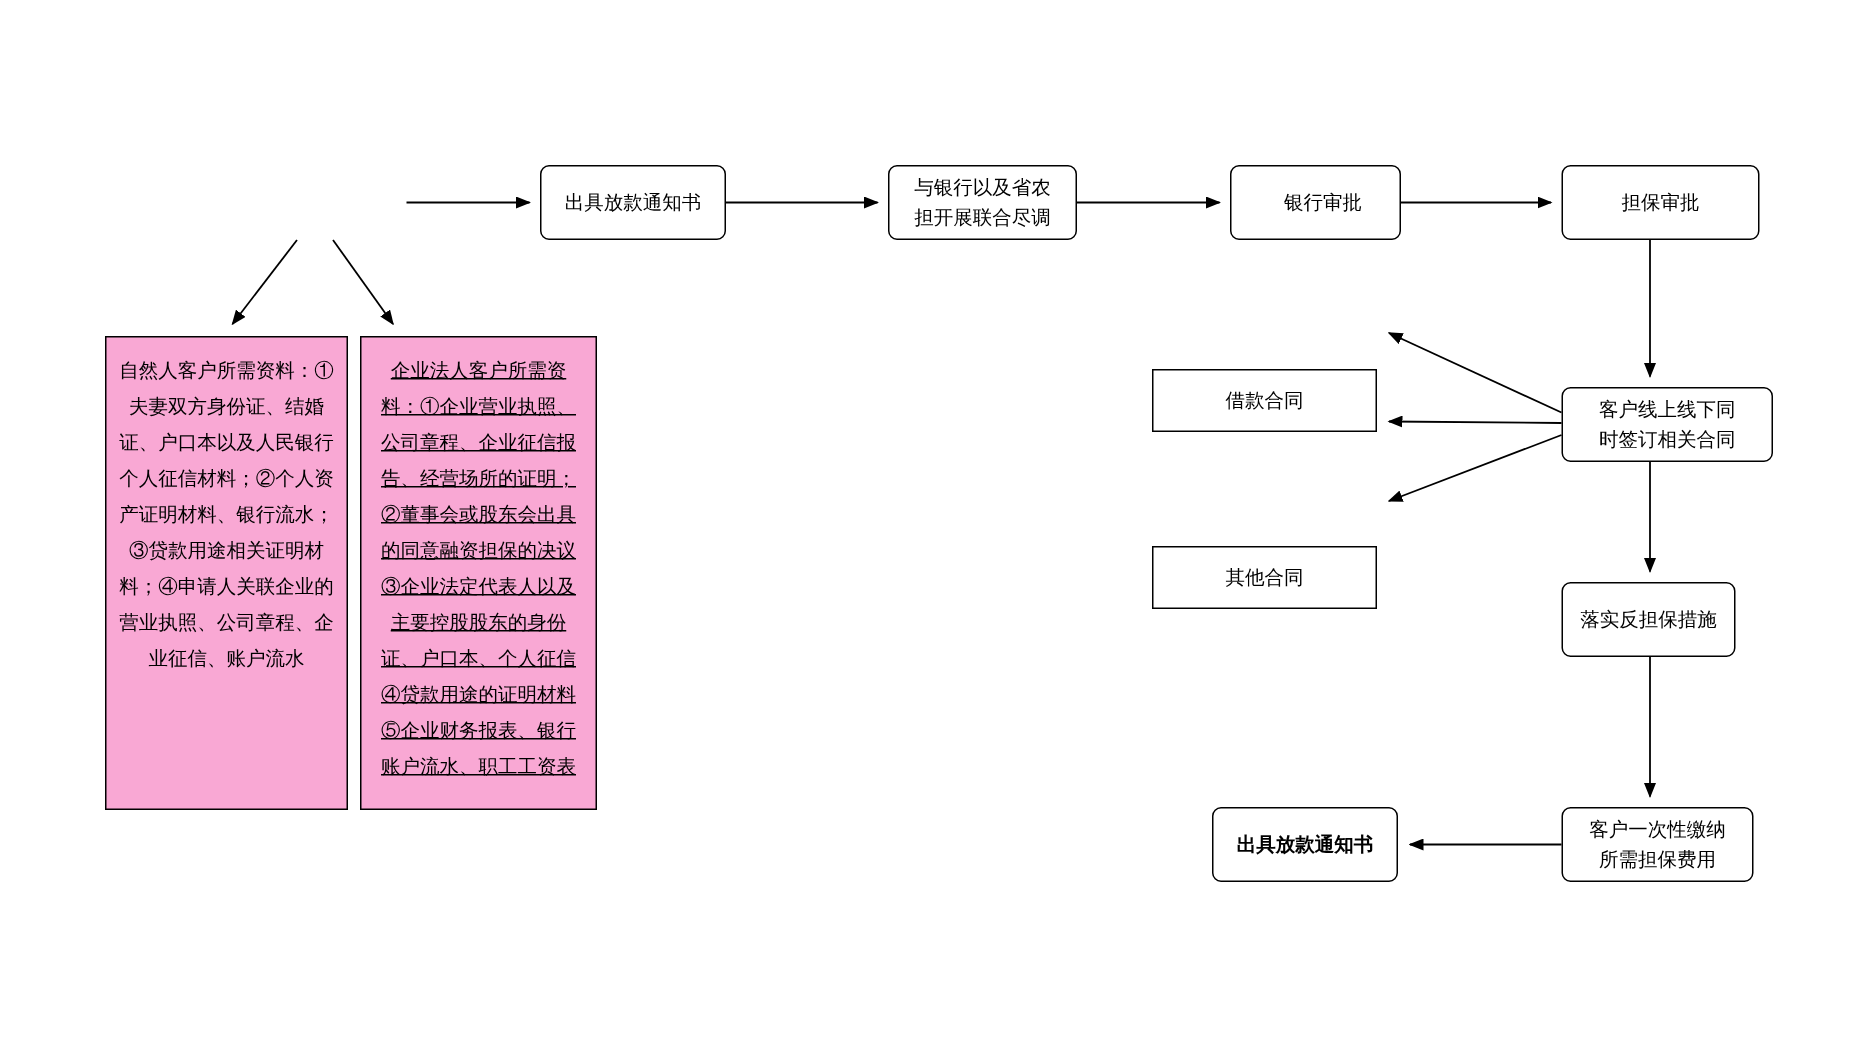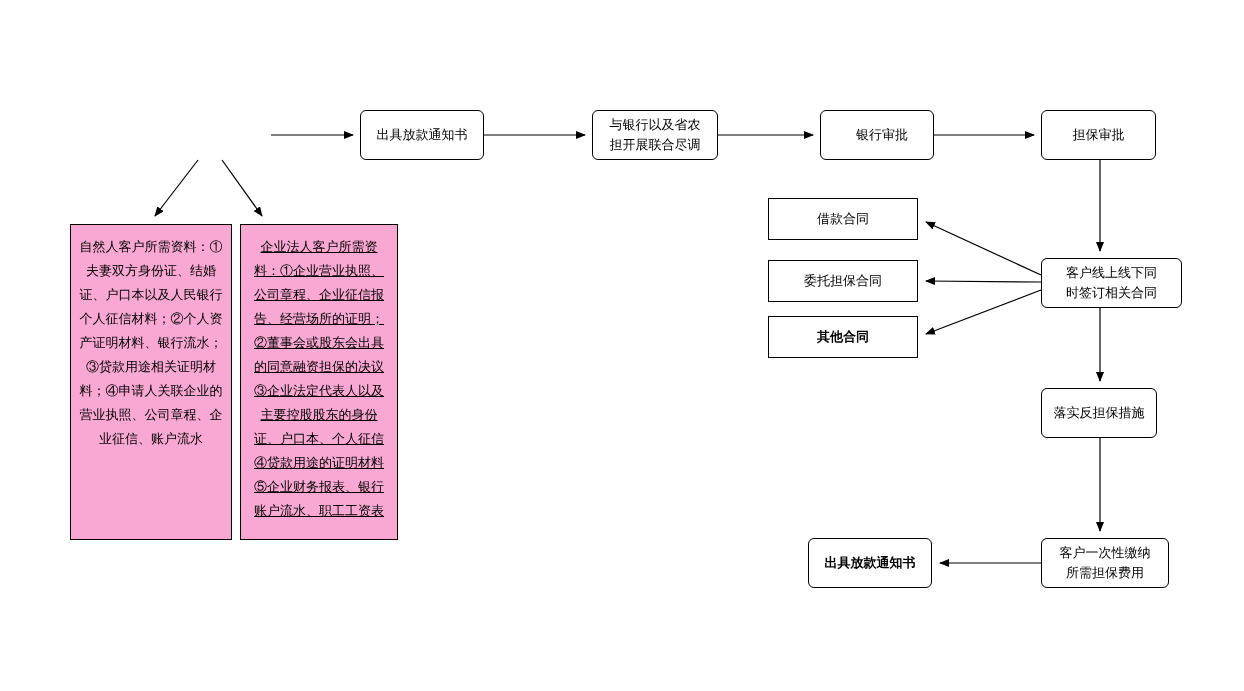--- a/index.html
+++ b/index.html
@@ -29,20 +29,21 @@
     text-align: center;
     font-size: 13px;
     line-height: 20px;
     padding: 4px 6px;
   }
   .node.rounded {
     border-radius: 6px;
   }
   .node.square {
     border-radius: 0;
+    margin-top: 48px;
   }
   .textbox {
     position: absolute;
     box-sizing: border-box;
     border: 1px solid #000000;
     background: #f9a8d4;
     color: #000000;
     font-size: 13px;
     line-height: 24px;
     text-align: center;
@@ -89,29 +90,28 @@
 
     <line x1="1100" y1="438" x2="1100" y2="531" stroke="#000" stroke-width="1.2" marker-end="url(#arrow)"></line>
 
     <line x1="1041" y1="563" x2="940" y2="563" stroke="#000" stroke-width="1.2" marker-end="url(#arrow)"></line>
   </svg>
 
   <div class="node rounded" style="left:360px; top:110px; width:124px; height:50px;">出具放款通知书</div>
   <div class="node rounded" style="left:592px; top:110px; width:126px; height:50px; white-space:pre-line;">与银行以及省农
 担开展联合尽调</div>
   <div class="node rounded" style="left:820px; top:110px; width:114px; height:50px;padding-left:16px;">银行审批</div>
-  <div class="node rounded" style="left:1041px; top:110px; width:115px; height:50px;">担保审批</div>
+  <div class="node rounded" style="left:1041px; top:110px; width:132px; height:50px;">担保审批</div>
 
   <div class="node rounded" style="left:1041px; top:258px; width:141px; height:50px; white-space:pre-line;">客户线上线下同
 时签订相关合同</div>
   <div class="node rounded" style="left:1041px; top:388px; width:116px; height:50px;">落实反担保措施</div>
   <div class="node rounded" style="left:1041px; top:538px; width:128px; height:50px; white-space:pre-line;">客户一次性缴纳
 所需担保费用</div>
   <div class="node rounded" style="left:808px; top:538px; width:124px; height:50px;font-weight:bold;">出具放款通知书</div>
 
   <div class="node square" style="left:768px; top:198px; width:150px; height:42px;">借款合同</div>
-  <div class="node square" style="left:768px; top:260px; width:150px; height:42px;">委托担保合同</div>
-  <div class="node square" style="left:768px; top:316px; width:150px; height:42px;font-weight:bold;">其他合同</div>
+  <div class="node square" style="left:768px; top:316px; width:150px; height:42px;">其他合同</div>
 
   <div class="textbox" style="left:70px; top:224px; width:162px; height:316px;">自然人客户所需资料：①夫妻双方身份证、结婚证、户口本以及人民银行个人征信材料；②个人资产证明材料、银行流水；③贷款用途相关证明材料；④申请人关联企业的营业执照、公司章程、企业征信、账户流水</div>
   <div class="textbox" style="left:240px; top:224px; width:158px; height:316px;text-decoration:underline;">企业法人客户所需资料：①企业营业执照、公司章程、企业征信报告、经营场所的证明；②董事会或股东会出具的同意融资担保的决议③企业法定代表人以及主要控股股东的身份证、户口本、个人征信④贷款用途的证明材料⑤企业财务报表、银行账户流水、职工工资表</div>
 
 </div>
 
 </body></html>

